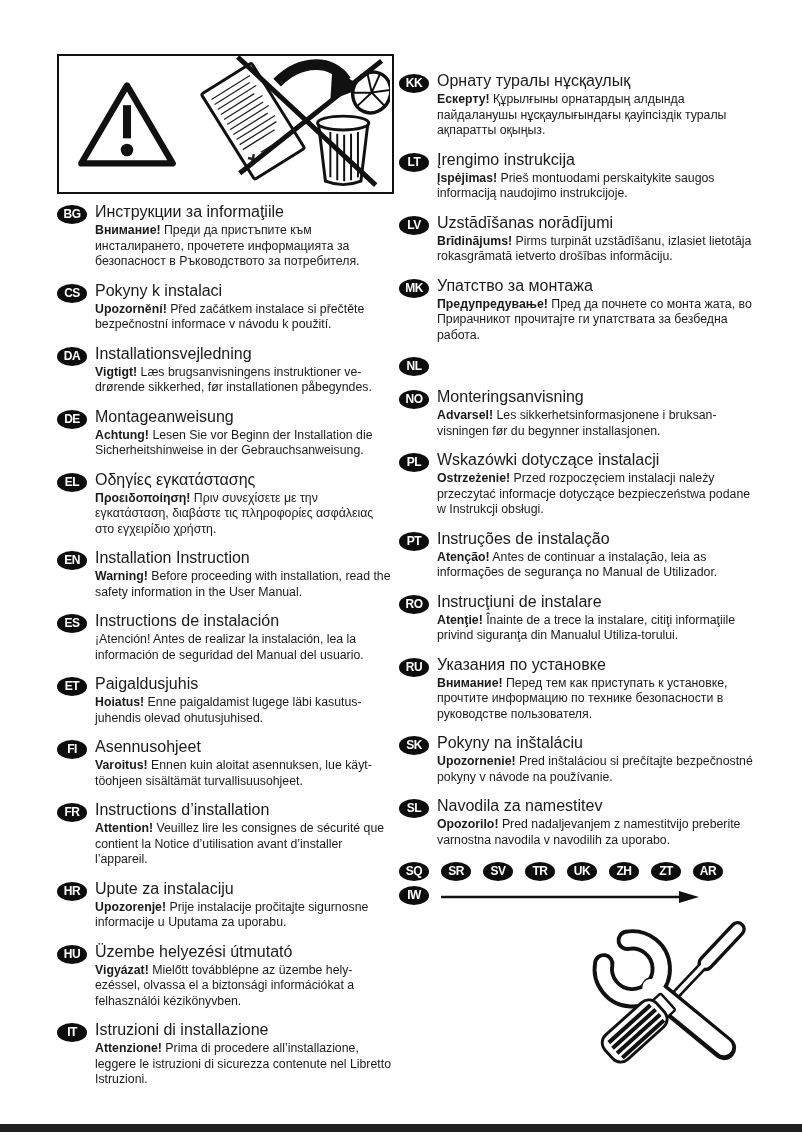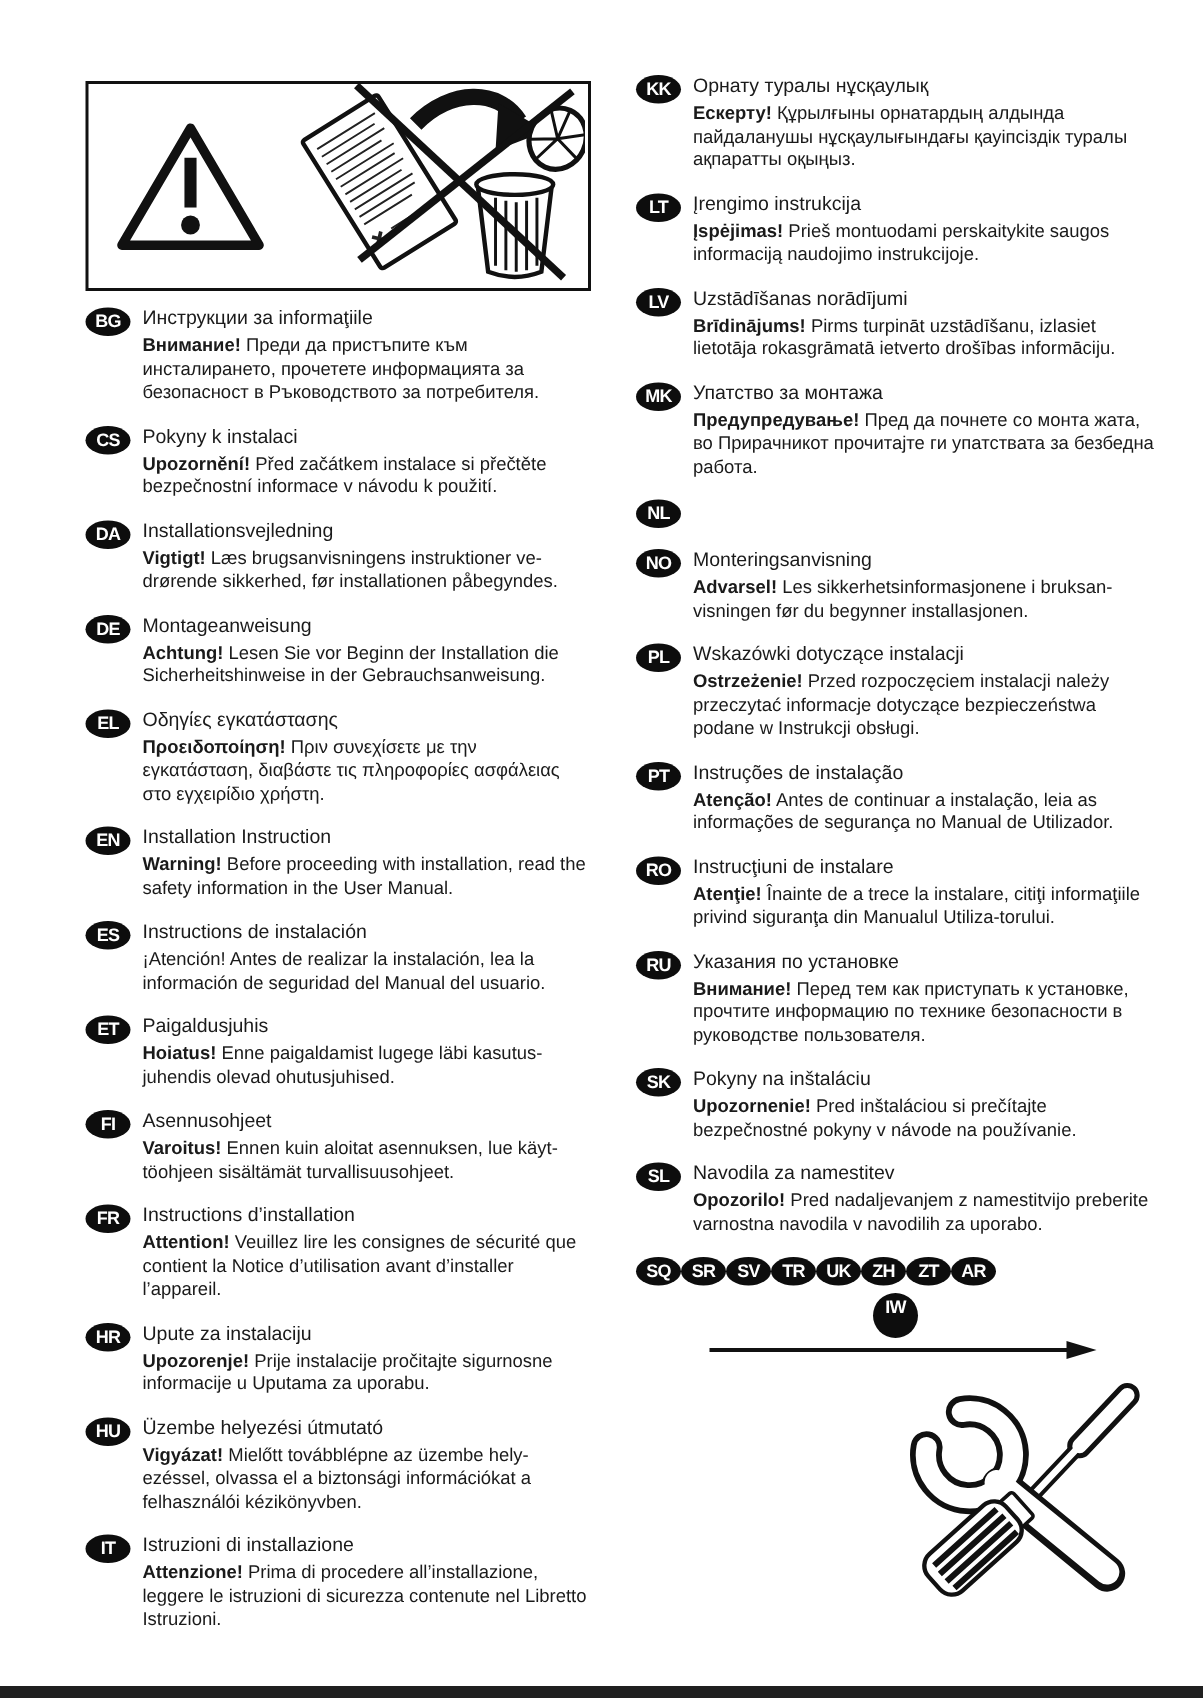--- a/index.html
+++ b/index.html
@@ -4,41 +4,41 @@
 <style>
   html,body{margin:0;padding:0;}
   body{
     width:802px;height:1136px;position:relative;background:#ffffff;
     font-family:"Liberation Sans",sans-serif;color:#1a1a1a;overflow:hidden;
     -webkit-font-smoothing:antialiased;
   }
   .page{position:absolute;left:57px;top:0;width:713px;display:flex;}
   .col{box-sizing:border-box;}
   .col-left{width:337px;padding-top:54px;}
-  .col-right{width:357px;padding-top:48px;margin-left:30px;}
+  .col-right{width:357px;padding-top:72px;margin-left:5px;}
 
   .warn-box{
     box-sizing:border-box;border:2px solid #111;height:140px;width:337px;
     display:flex;align-items:center;justify-content:space-between;
     padding:0 2px 0 16px;margin-bottom:9px;background:#fff;
   }
 
   .section{display:flex;margin-bottom:12px;}
   .badge{
     flex:0 0 30px;width:30px;height:19px;background:#0d0d0d;color:#fff;
     border-radius:50%;font-weight:bold;font-size:12px;text-align:center;
     line-height:19px;letter-spacing:-0.5px;display:inline-block;margin-top:2px;
   }
   .sec-text{margin-left:8px;flex:1;}
-  .sec-title{font-size:13px;line-height:18px;margin-bottom:2px;}
+  .sec-title{font-size:16px;line-height:18px;margin-bottom:2px;}
   .sec-body{font-size:12.3px;line-height:15.5px;}
   .warn{font-weight:bold;}
 
-  .badge-row{display:flex;margin-top:10px;}
-  .iw-row{display:flex;align-items:center;margin-top:5px;flex-direction:column;}
+  .badge-row{display:flex;gap:12px;margin-top:10px;}
+  .iw-row{display:flex;align-items:center;margin-top:5px;}
   .iw-row .badge{margin-top:0;}
   .iw-arrow{margin-left:10px;}
 
   .tools-wrap{display:flex;justify-content:flex-end;margin-top:12px;padding-right:2px;}
 
   .footer-bar{
     position:absolute;left:0;bottom:4px;width:802px;height:8px;background:#202020;
   }
 </style>
 </head>

